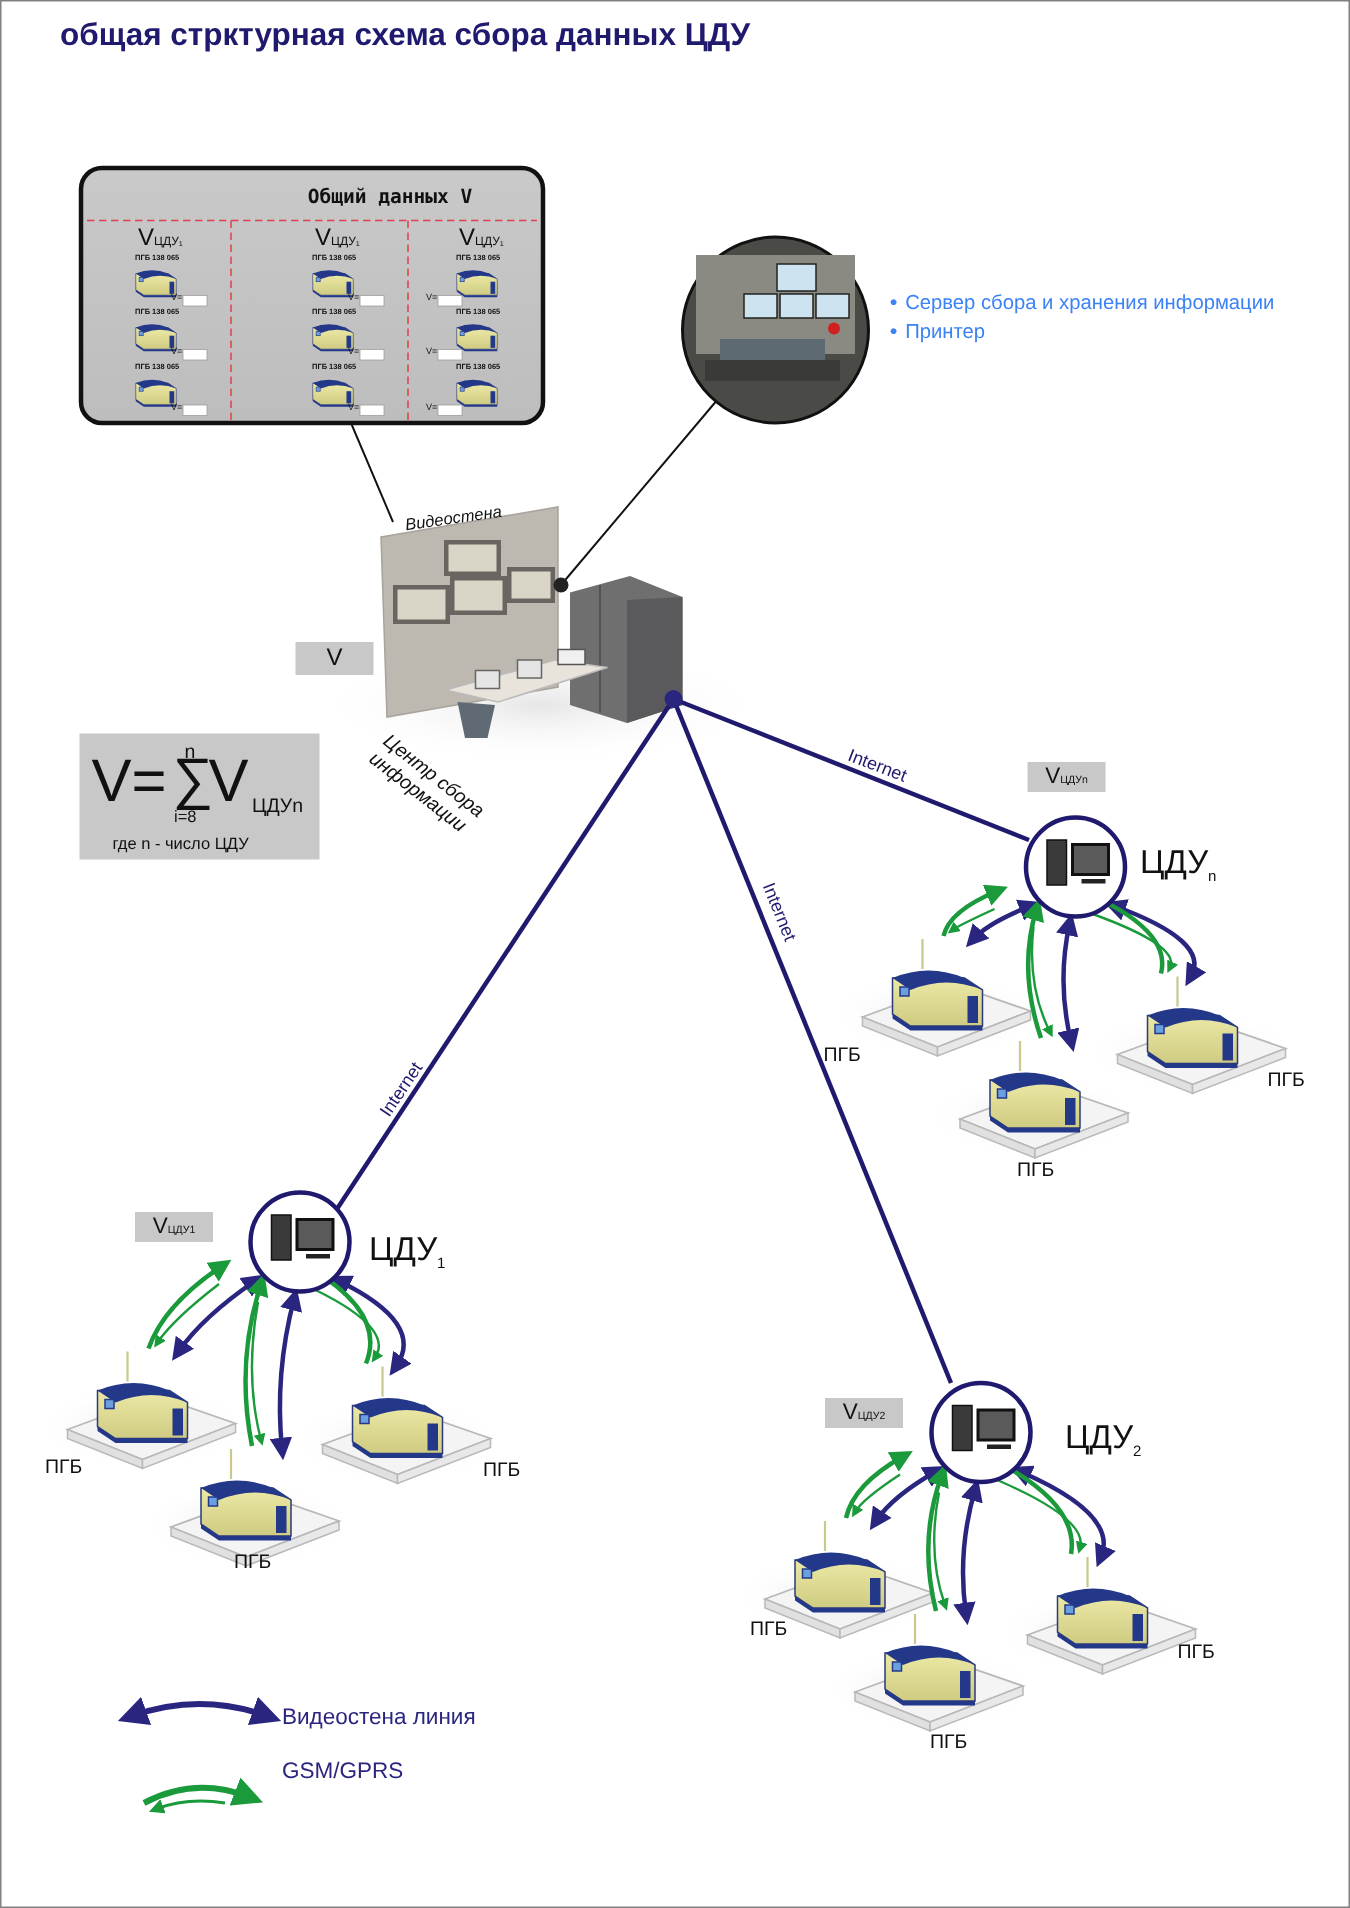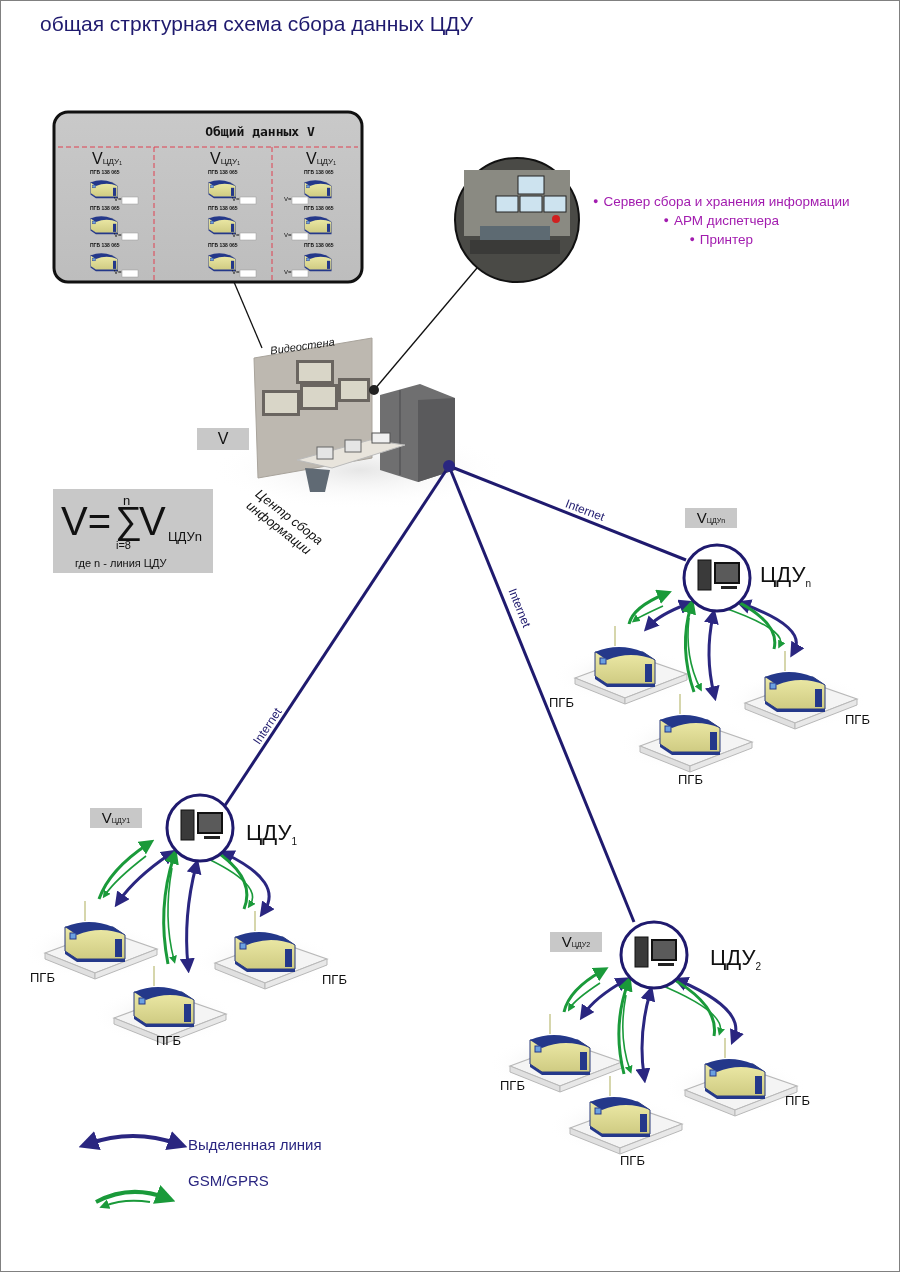--- a/index.html
+++ b/index.html
@@ -1,23 +1,23 @@
 <!DOCTYPE html>
 <html><head>
 <meta charset="utf-8">
 <style>
   html, body { margin: 0; padding: 0; background: #ffffff; }
   body { width: 900px; height: 1272px; position: relative; overflow: hidden;
          font-family: "Liberation Sans", sans-serif; }
   .frame { position: absolute; left: 0; top: 0; width: 898px; height: 1270px;
            border: 1px solid #808080; }
-  .title { position: absolute; left: 40px; top: 12px; font-size: 21px; color: #1f1a6e; }
+  .title { position: absolute; left: 40px; top: 12px; font-size: 21px; color: #1f1a6e; font-weight: bold; }
   svg.main { position: absolute; left: 0; top: 0; }
   .txt { position: absolute; white-space: nowrap; }
-  .bullets { position: absolute; left: 593px; top: 193px; font-size: 13.5px; color: #a21caf; line-height: 17px; text-align: center; }
+  .bullets { position: absolute; left: 593px; top: 193px; font-size: 13.5px; color: #3b82f6; line-height: 17px; }
   .bullets div::before { content: "\25CF"; font-size: 9px; margin-right: 5px; position: relative; top: -2px; }
   .vbox { position: absolute; background: #c8c8c8; color: #111; text-align: center; }
   .formula { position: absolute; left: 53px; top: 489px; width: 160px; height: 84px; background: #c8c8c8; }
   .legend-label { position: absolute; font-size: 15px; color: #2a2680; }
   .inet { position: absolute; font-size: 12px; color: #1f1a6e; transform-origin: left center; }
   .panel-head { position: absolute; left: 150px; top: 124px; width: 220px; text-align: center; font-size: 13px; font-weight: bold; color: #111; font-family: "DejaVu Sans Mono", monospace; }
 </style>
 </head>
 <body>
 
@@ -360,39 +360,38 @@
     <div class="txt" style="left:304px;top:169px;font-size:5px;font-weight:bold;color:#111;">ПГБ 138 065</div>
     <div class="txt" style="left:284px;top:196px;font-size:6px;color:#111;">V=</div>
     <div class="txt" style="left:304px;top:205px;font-size:5px;font-weight:bold;color:#111;">ПГБ 138 065</div>
     <div class="txt" style="left:284px;top:232px;font-size:6px;color:#111;">V=</div>
     <div class="txt" style="left:304px;top:242px;font-size:5px;font-weight:bold;color:#111;">ПГБ 138 065</div>
     <div class="txt" style="left:284px;top:269px;font-size:6px;color:#111;">V=</div>
   </div>
 
 <div class="bullets">
   <div>Сервер сбора и хранения информации</div>
-  <div>АРМ диспетчера</div>
   <div>Принтер</div>
 </div>
 
 <div class="txt" style="left:270px;top:340px;font-size:11px;font-style:italic;color:#111;transform:rotate(-8deg);">Видеостена</div>
 <div class="vbox" style="left:197px;top:428px;width:52px;height:22px;font-size:16px;line-height:22px;">V</div>
 <div class="txt" style="left:262px;top:486px;font-size:13px;font-style:italic;color:#111;transform:rotate(38deg);transform-origin:left top;line-height:15px;">
   <div>Центр сбора</div>
   <div>информации</div>
 </div>
 
 <div class="formula">
   <span class="txt" style="left:8px;top:10px;font-size:40px;color:#111;">V=</span>
   <span class="txt" style="left:70px;top:4px;font-size:13px;color:#111;">n</span>
   <span class="txt" style="left:62px;top:10px;font-size:38px;color:#111;">∑</span>
   <span class="txt" style="left:63px;top:50px;font-size:11px;color:#111;">i=8</span>
   <span class="txt" style="left:86px;top:10px;font-size:40px;color:#111;">V</span>
   <span class="txt" style="left:115px;top:40px;font-size:13px;color:#111;">ЦДУn</span>
-  <span class="txt" style="left:22px;top:68px;font-size:11px;color:#111;">где n - линия ЦДУ</span>
+  <span class="txt" style="left:22px;top:68px;font-size:11px;color:#111;">где n - число ЦДУ</span>
 </div>
 
 <div class="inet" style="left:566px;top:496px;transform:rotate(21deg);">Internet</div>
 <div class="inet" style="left:256px;top:736px;transform:rotate(-56deg);">Internet</div>
 <div class="inet" style="left:512px;top:582px;transform:rotate(68deg);">Internet</div>
 
 <div id="cluster-labels">
     <div class="txt" style="left:685px;top:508px;width:52px;height:20px;background:#c8c8c8;font-size:15px;line-height:20px;text-align:center;color:#111;">V<span style="font-size:7px">ЦДУn</span></div>
     <div class="txt" style="left:760px;top:562px;font-size:22px;color:#111;">ЦДУ<sub style="font-size:10px">n</sub></div>
     <div class="txt" style="left:549px;top:695px;font-size:13px;color:#111;">ПГБ</div>
@@ -403,14 +402,14 @@
     <div class="txt" style="left:30px;top:970px;font-size:13px;color:#111;">ПГБ</div>
     <div class="txt" style="left:156px;top:1033px;font-size:13px;color:#111;">ПГБ</div>
     <div class="txt" style="left:322px;top:972px;font-size:13px;color:#111;">ПГБ</div>
     <div class="txt" style="left:550px;top:932px;width:52px;height:20px;background:#c8c8c8;font-size:15px;line-height:20px;text-align:center;color:#111;">V<span style="font-size:7px">ЦДУ2</span></div>
     <div class="txt" style="left:710px;top:945px;font-size:22px;color:#111;">ЦДУ<sub style="font-size:10px">2</sub></div>
     <div class="txt" style="left:500px;top:1078px;font-size:13px;color:#111;">ПГБ</div>
     <div class="txt" style="left:620px;top:1153px;font-size:13px;color:#111;">ПГБ</div>
     <div class="txt" style="left:785px;top:1093px;font-size:13px;color:#111;">ПГБ</div>
   </div>
 
-<div class="legend-label" style="left:188px;top:1136px;">Выделенная линия</div>
+<div class="legend-label" style="left:188px;top:1136px;">Видеостена линия</div>
 <div class="legend-label" style="left:188px;top:1172px;">GSM/GPRS</div>
 
 </body></html>

